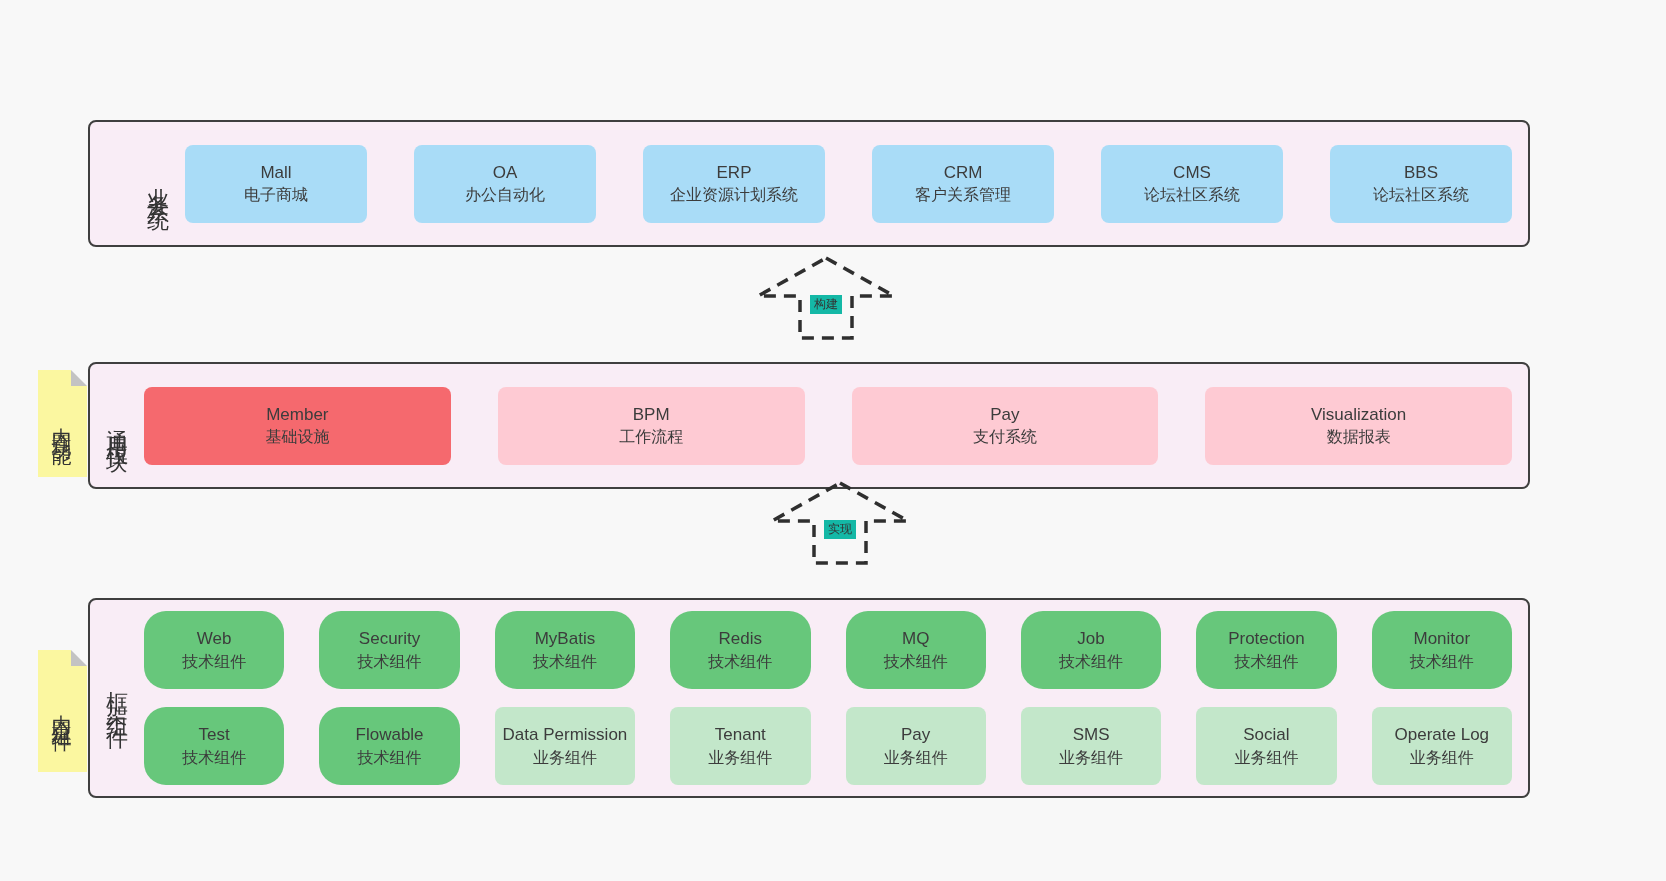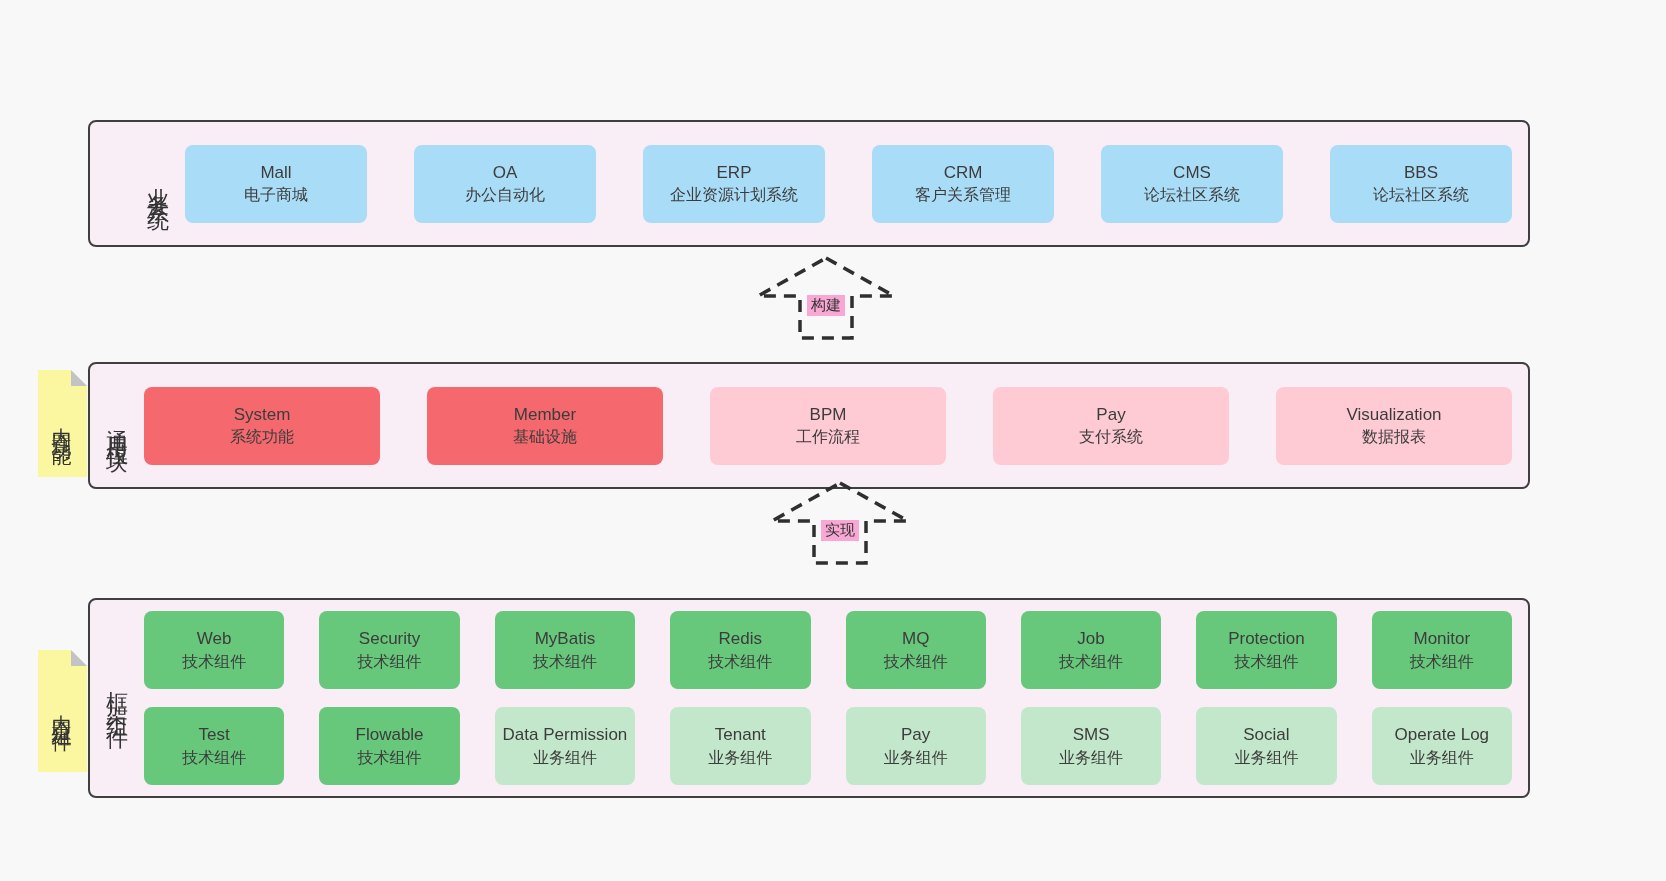--- a/index.html
+++ b/index.html
@@ -48,21 +48,21 @@
     display:flex;flex-direction:column;
     align-items:center;justify-content:center;
     text-align:center;line-height:1.32;
     padding:0 6px;box-sizing:border-box;
   }
   .box .en{font-size:17px;}
   .box .zh{font-size:16px;}
   .blue{background:#a9dcf7;}
   .red{background:#f5696e;}
   .pink{background:#fecad3;}
-  .green{background:#67c77b;}
+  .green{background:#67c77b;border-radius:22px;}
   .light-green{background:#c3e7ca;}
 
   
   .note{
     position:absolute;left:38px;width:49px;
     background:#fbf7a0;
     display:flex;align-items:center;justify-content:center;
     writing-mode:vertical-rl;text-orientation:upright;
     font-size:20px;letter-spacing:6px;color:#333;
   }
@@ -74,22 +74,22 @@
     border-right:16px solid #f8f8f8;
   }
 
   
   .arrow{position:absolute;width:142px;height:86px;}
   #arrow-build{left:755px;top:255px;}
   #arrow-implement{left:769px;top:480px;}
   .arrow svg{display:block;}
   .arrow-label{
     position:absolute;left:50%;top:40px;transform:translateX(-50%);
-    background:#f9a8d4;padding:1px 4px;
-    font-size:15px;color:#333;white-space:nowrap;text-align:center;
+    background:#14b8a6;padding:1px 4px;
+    font-size:12px;color:#333;white-space:nowrap;text-align:center;
   }
 </style>
 </head>
 <body>
 
 <div class="canvas">
 
   <section class="panel" id="sec-business">
     <div class="v-label">业务系统</div>
     <div class="box-row">
@@ -128,24 +128,20 @@
   </div>
 
   <div class="note" id="note-modules">
     <span>内置功能</span>
     <span class="fold"></span>
   </div>
   <section class="panel" id="sec-modules">
     <div class="v-label">通用模块</div>
     <div class="box-row">
       <div class="box red">
-        <span class="en">System</span>
-        <span class="zh">系统功能</span>
-      </div>
-      <div class="box red">
         <span class="en">Member</span>
         <span class="zh">基础设施</span>
       </div>
       <div class="box pink">
         <span class="en">BPM</span>
         <span class="zh">工作流程</span>
       </div>
       <div class="box pink">
         <span class="en">Pay</span>
         <span class="zh">支付系统</span>

